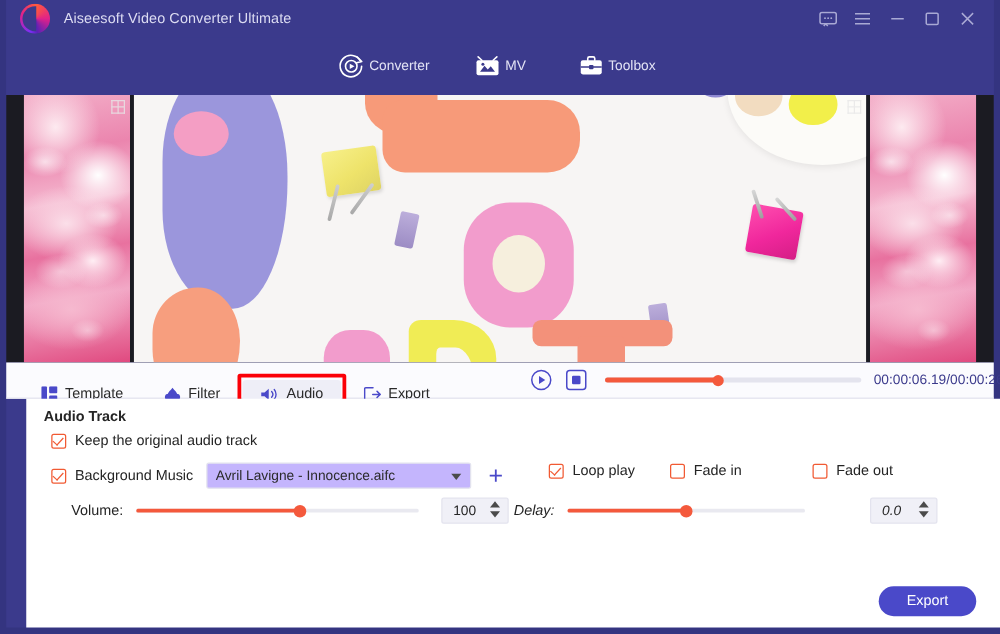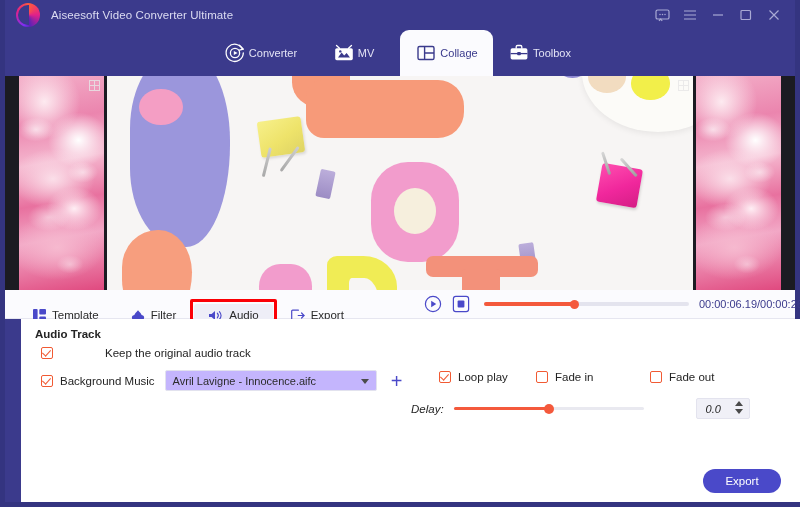--- a/index.html
+++ b/index.html
@@ -371,21 +371,21 @@
     position: absolute; left: 16px; top: 319px;
     width: 790px; height: 183px;
     background: #ffffff;
   }
   .section-title {
     position: absolute; left: 14px; top: 9px;
     font-size: 11.5px; font-weight: bold;
     color: #252525;
   }
   .row { position: absolute; display: flex; align-items: center; }
-  .r-keep   { left: 36px; top: 347px; gap: 45px; }
+  .r-keep   { left: 36px; top: 347px; }
   .r-bg     { left: 36px; top: 370px; }
   .r-vol    { left: 52px; top: 398px; }
   .r-loop   { left: 434px; top: 371px; }
   .r-fadein { left: 531px; top: 371px; }
   .r-fadeout{ left: 645px; top: 371px; }
   .r-delay  { left: 406px; top: 398px; font-style: italic; }
 
   .cb {
     width: 12px; height: 12px;
     border: 1.5px solid #f15a33;
@@ -548,29 +548,20 @@
         <svg width="22" height="22" viewBox="0 0 22 22" fill="none" stroke="#ffffff" stroke-width="1.3">
           <path d="M3.5 3.5 L6.5 6.2 M18.5 3.5 L15.5 6.2" stroke-linecap="round"></path>
           <rect x="2.2" y="6.2" width="17.6" height="12" rx="1.6" fill="#ffffff" stroke="none"></rect>
           <path d="M5 15.4 L8.6 10.6 L11.2 13.6 L13.6 11 L17 15.4 Z" fill="#3b3a8c" stroke="none"></path>
           <circle cx="7.3" cy="9.4" r="1.2" fill="#3b3a8c" stroke="none"></circle>
         </svg>
       </span>
       <span>MV</span>
     </div>
 
-    <div class="nav-tab active">
-      <span class="ico">
-        <svg width="22" height="22" viewBox="0 0 22 22" fill="none" stroke="#3a3a8c" stroke-width="1.4">
-          <rect x="3" y="4.5" width="16" height="13" rx="1.6"></rect>
-          <path d="M9.6 4.5 V17.5 M9.6 11 H19"></path>
-        </svg>
-      </span>
-      <span>Collage</span>
-    </div>
 
     <div class="nav-tab">
       <span class="ico">
         <svg width="22" height="22" viewBox="0 0 22 22" fill="none" stroke="#ffffff" stroke-width="1.3">
           <path d="M8.2 6.2 V4.8 a1.3 1.3 0 0 1 1.3-1.3 h3 a1.3 1.3 0 0 1 1.3 1.3 V6.2" stroke-linecap="round"></path>
           <rect x="2.6" y="6.2" width="16.8" height="11.3" rx="1.7" fill="#ffffff" stroke="none"></rect>
           <path d="M2.6 11.6 H19.4" stroke="#3b3a8c"></path>
           <rect x="9.2" y="9.9" width="3.6" height="3.4" rx=".8" fill="#3b3a8c" stroke="none"></rect>
         </svg>
       </span>
@@ -717,20 +708,34 @@
   <div class="row r-fadein">
     <span class="cb"></span>
     <span class="cb-label">Fade in</span>
   </div>
 
   <div class="row r-fadeout">
     <span class="cb"></span>
     <span class="cb-label">Fade out</span>
   </div>
 
+  <div class="row r-vol">
+    <span class="slider-label">Volume:</span>
+    <span class="slider">
+      <span class="fill" style="width:58%"></span>
+      <span class="knob" style="left:58%"></span>
+    </span>
+    <span class="spin">
+      <span class="val">100</span>
+      <span class="arrows">
+        <i class="up"></i>
+        <i class="down"></i>
+      </span>
+    </span>
+  </div>
 
   <div class="row r-delay">
     <span class="slider-label">Delay:</span>
     <span class="slider" style="width:190px">
       <span class="fill" style="width:50%"></span>
       <span class="knob" style="left:50%"></span>
     </span>
     <span class="spin" style="margin-left:52px">
       <span class="val">0.0</span>
       <span class="arrows">

